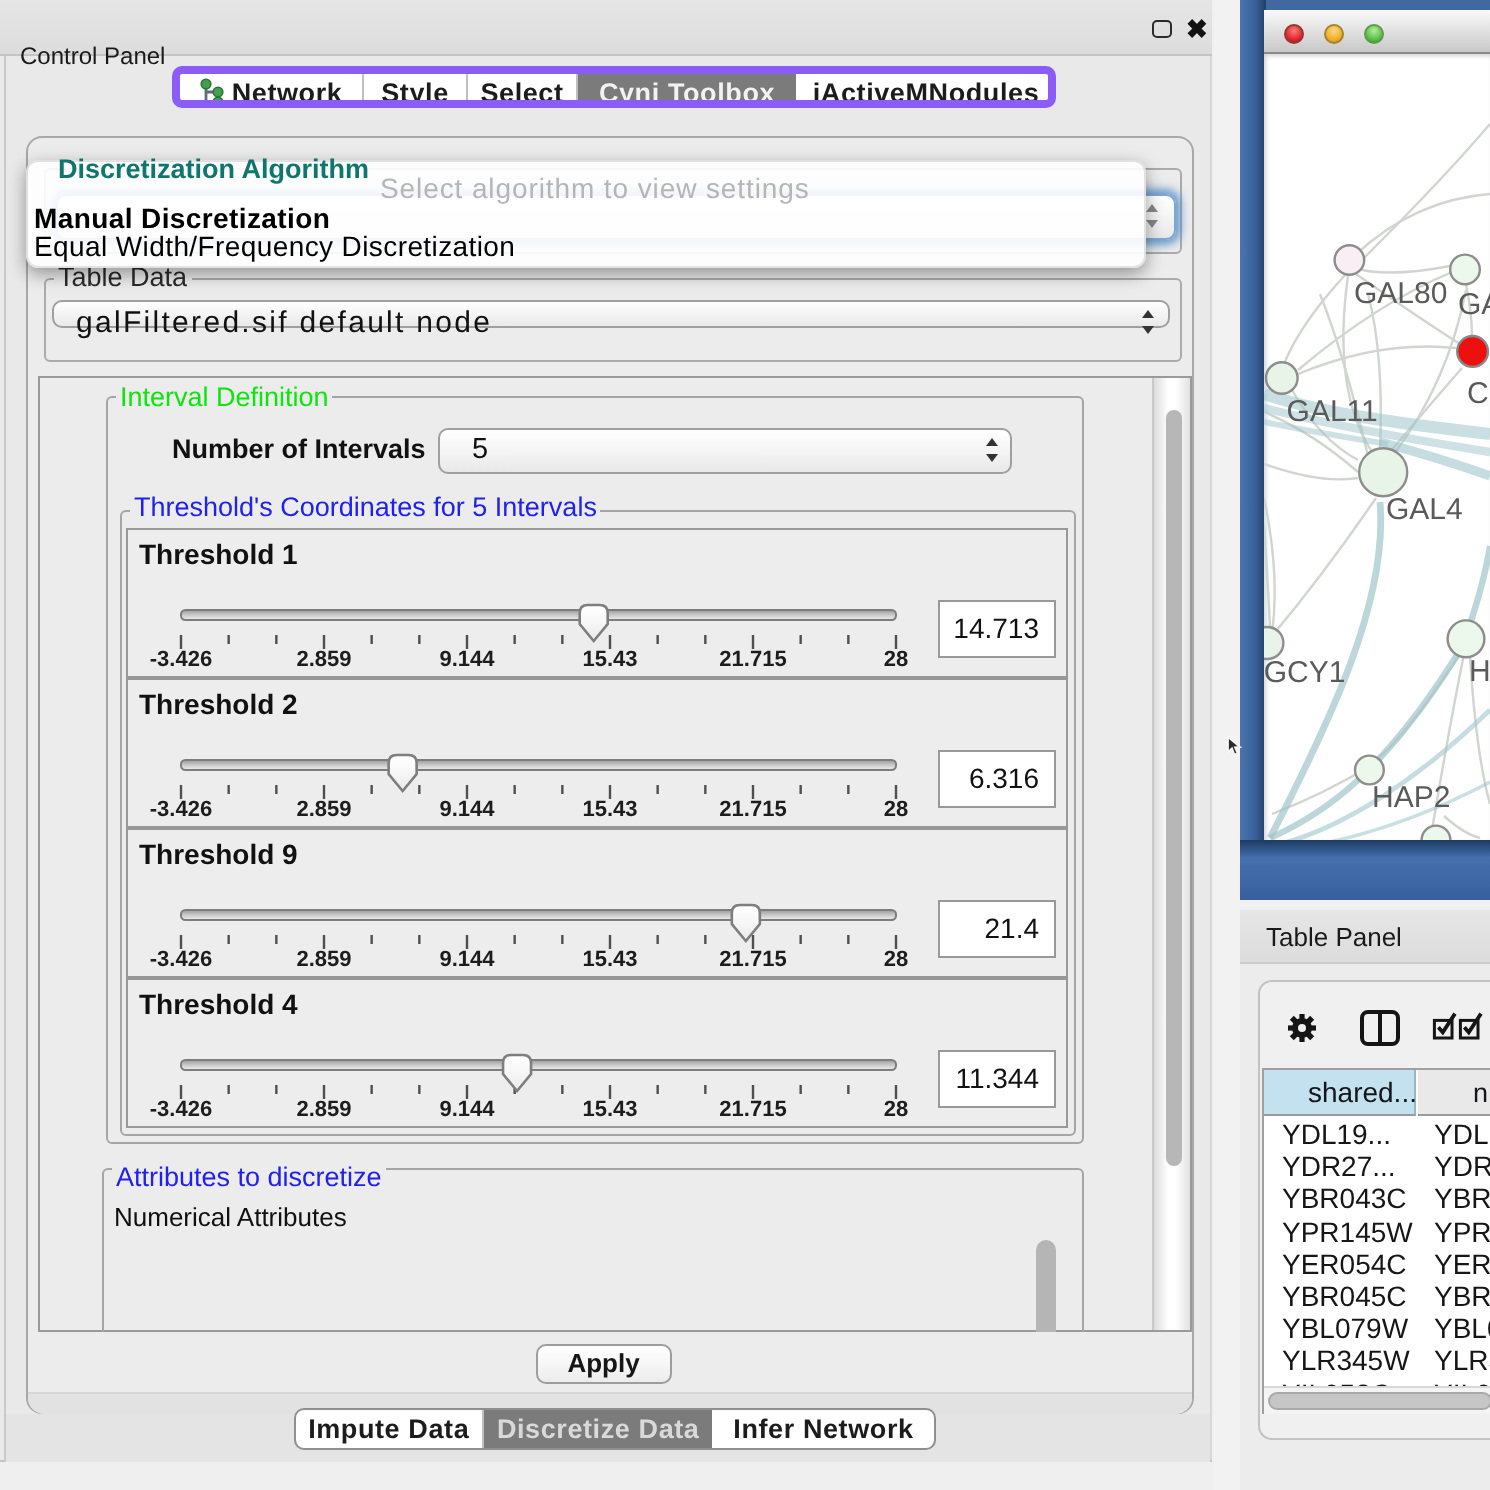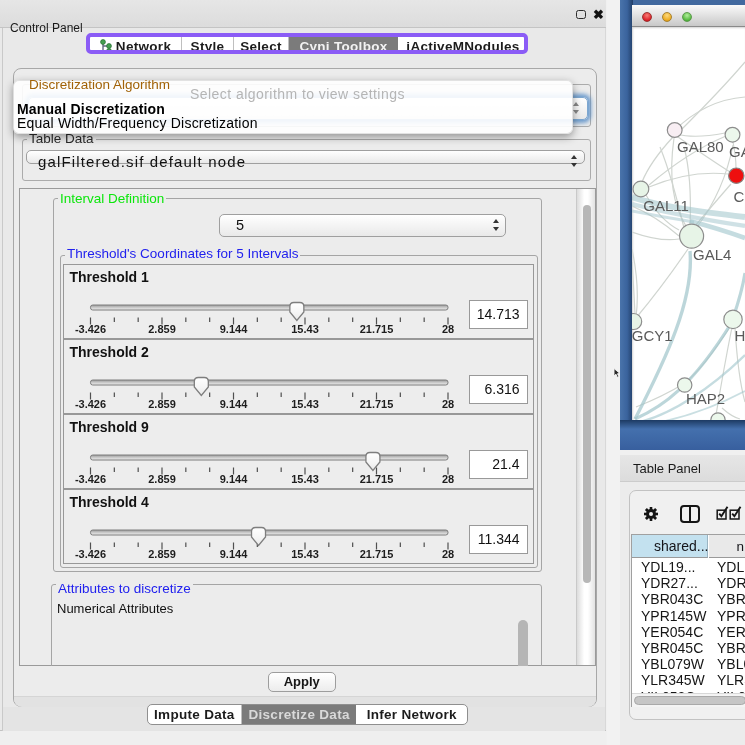--- a/index.html
+++ b/index.html
@@ -52,21 +52,21 @@
         <circle cx="3" cy="3" r="2.4" fill="#44a04f" stroke="#2c7338" stroke-width="0.8"></circle>
         <circle cx="9" cy="7" r="2.4" fill="#44a04f" stroke="#2c7338" stroke-width="0.8"></circle>
         <circle cx="9" cy="12" r="2.4" fill="#44a04f" stroke="#2c7338" stroke-width="0.8"></circle>
       </svg> Network</div><div class="seg" style="width:52px;line-height:19px">Style</div><div class="seg" style="width:55px;line-height:19px">Select</div><div class="seg" style="width:109px;line-height:19px;background:#7b7b7b;color:#f2f2f2;border-right:none">Cyni Toolbox</div><div class="seg" style="width:130px;line-height:19px;border-right:none">jActiveMNodules</div>
 </div>
 
 <div class="abs" style="left:13px;top:68px;width:584px;height:639px;background:#ececec;border:1px solid #a8a8a8;border-radius:8px"></div>
 <div class="abs" style="left:14px;top:696px;width:582px;height:10.5px;background:#e2e2e2;border-top:1px solid #d5d5d5;border-radius:0 0 8px 8px"></div>
 
 <div class="gbox" style="left:22px;top:84px;width:569px;height:43px"></div>
-<div class="gtitle" style="left:27px;top:78px;color:#a16207;background:transparent;z-index:60;font-weight:400">Discretization Algorithm</div>
+<div class="gtitle" style="left:27px;top:78px;color:#0f766e;background:transparent;z-index:60;font-weight:700">Discretization Algorithm</div>
 <div class="combo" style="left:28px;top:97px;width:560px;height:23px;box-shadow:0 0 4px 2.5px rgba(86,141,200,0.85);border-color:#7da7d0"></div>
 <div class="car" style="left:573px;top:102px;border-bottom:4.5px solid #888"></div>
 <div class="car" style="left:573px;top:110px;border-top:4.5px solid #888"></div>
 
 <div class="gbox" style="left:22px;top:139px;width:569px;height:42px"></div>
 <div class="gtitle" style="left:27px;top:132px">Table Data</div>
 <div class="combo" style="left:26px;top:150px;width:559px;height:14px;line-height:21px"><span style="padding-left:11px;font-size:15px;letter-spacing:1.15px">galFiltered.sif default node</span></div>
 <div class="car" style="left:571px;top:155px;border-bottom:4.5px solid #333"></div>
 <div class="car" style="left:571px;top:163px;border-top:4.5px solid #333"></div>
 
@@ -74,20 +74,21 @@
 
 <div class="abs" style="left:576px;top:189px;width:19px;height:476px;background:linear-gradient(90deg,#dcdcdc,#ffffff 40%,#ffffff 60%,#e2e2e2);border-left:1px solid #c9c9c9"></div>
 <div class="abs" style="left:582.5px;top:205px;width:8.5px;height:378px;background:#b7b7b7;border-radius:5px"></div>
 
 <div class="abs" style="left:20px;top:189px;width:556px;height:477px;overflow:hidden">
  <div class="abs" style="left:0;top:0;width:556px;height:477px">
 
   <div class="gbox" style="left:33px;top:9px;width:488.5px;height:374px;border-color:#a5a5a5"></div>
   <div class="gtitle" style="left:38px;top:3px;color:#0ce60c;background:#ececec">Interval Definition</div>
 
+  <div class="abs" style="left:66px;top:28px;width:140px;height:16px;font-size:13.5px;font-weight:bold;color:#111">Number of Intervals</div>
   <div class="combo" style="left:199px;top:25px;width:287px;height:23px;line-height:21px"><span style="padding-left:16px">5</span></div>
   <div class="car" style="left:473px;top:30px;border-bottom:4.5px solid #333"></div>
   <div class="car" style="left:473px;top:38px;border-top:4.5px solid #333"></div>
 
   <div class="gbox" style="left:40px;top:66px;width:477.5px;height:313px;border-color:#a5a5a5"></div>
   <div class="gtitle" style="left:45px;top:58px;color:#2121ee;background:#ececec">Threshold's Coordinates for 5 Intervals</div>
  </div>
 </div>
 
 <div class="thp" style="top:264px">

